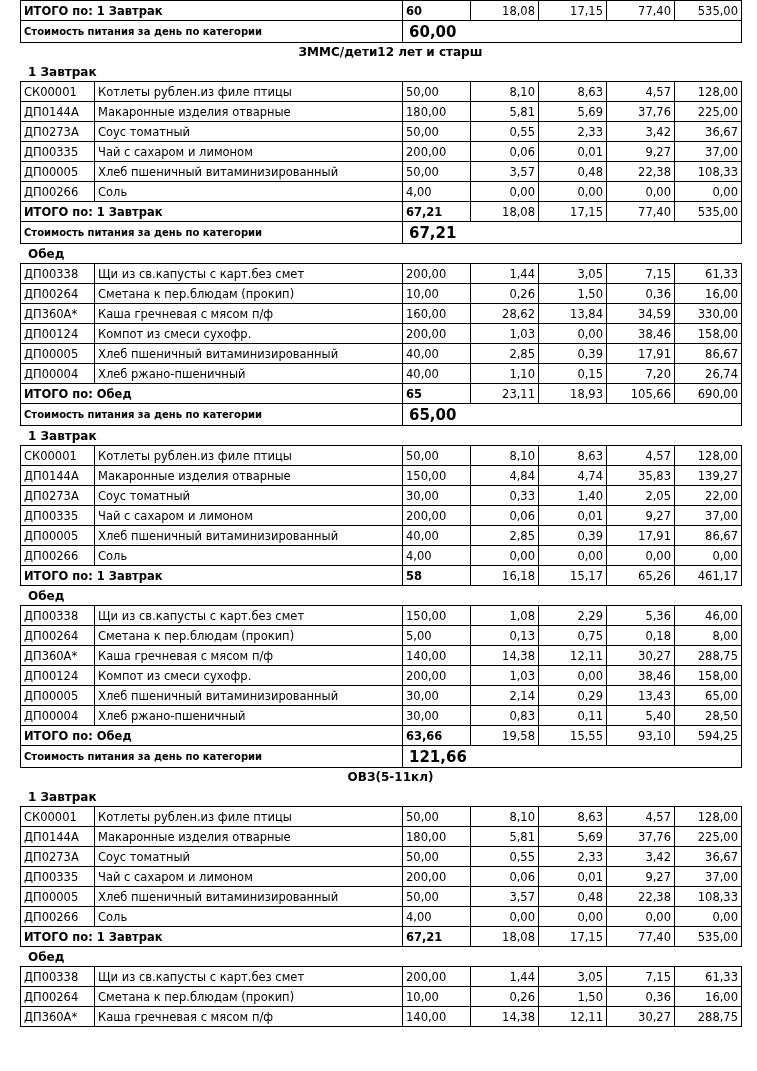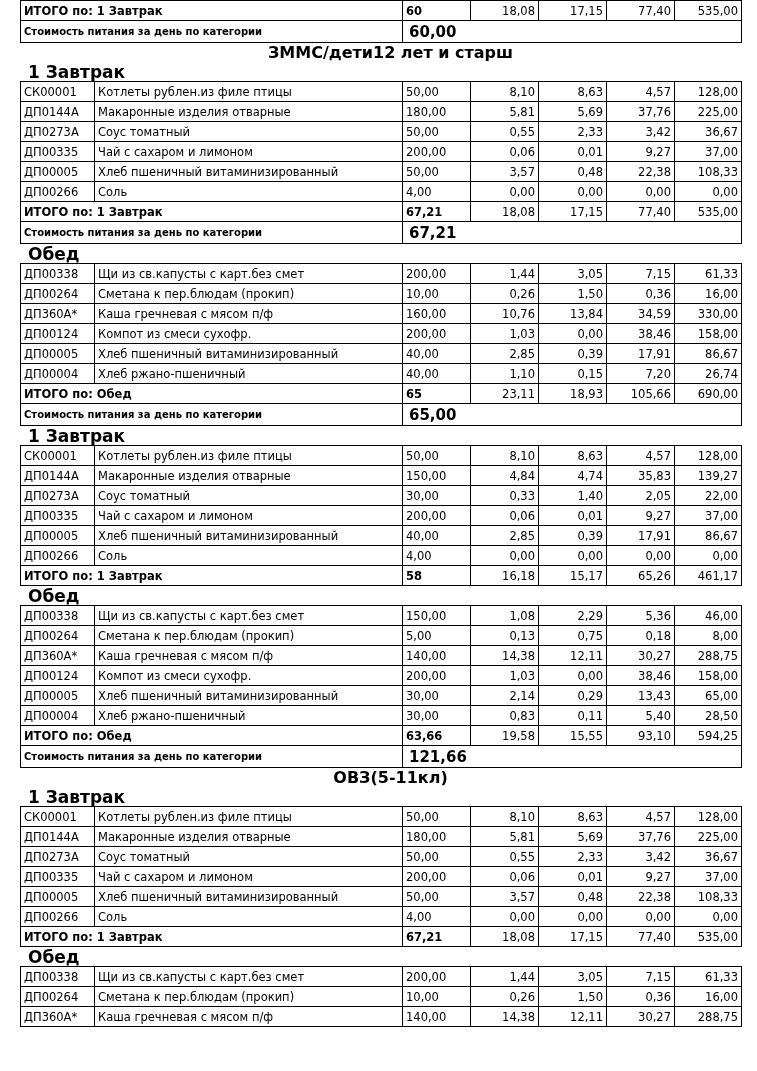--- a/index.html
+++ b/index.html
@@ -10,22 +10,22 @@
   table.grid td { border: 1px solid #000; height: 19px; padding: 0 3px; font-size: 11.5px;
                   white-space: nowrap; overflow: hidden; line-height: 18px; }
   col.c-code { width: 74px; } col.c-name { width: 308px; } col.c-qty { width: 68px; }
   col.c-n { width: 68px; } col.c-k { width: 67px; }
   td.qty { text-align: left; }
   td.num { text-align: right; }
   tr.total td { font-weight: bold; margin-top: 43px; }
   tr.total td.num { font-weight: normal; padding-left: 9px; }
   tr.cost td { height: 21px; font-size: 10px; font-weight: bold; line-height: 20px; }
   tr.cost td.costval { font-size: 15px; padding-left: 6px; text-align: left; }
-  .category { text-align: center; font-weight: bold; font-size: 16px; height: 19px; line-height: 19px; padding-left: 20px; }
-  .meal { font-weight: bold; font-size: 17px; height: 19px; line-height: 20px; padding-left: 8px; }
+  .category { text-align: center; font-weight: bold; font-size: 12px; height: 19px; line-height: 19px; padding-left: 20px; }
+  .meal { font-weight: bold; font-size: 12px; height: 19px; line-height: 20px; padding-left: 8px; }
 </style>
 </head>
 <body>
 
 <div id="doc">
 
   <table class="grid">
     <colgroup>
         <col class="c-code">
         <col class="c-name">
@@ -163,21 +163,21 @@
           <td class="qty">10,00</td>
           <td class="num">0,26</td>
           <td class="num">1,50</td>
           <td class="num">0,36</td>
           <td class="num">16,00</td>
         </tr>
             <tr>
           <td>ДП360А*</td>
           <td>Каша гречневая с мясом п/ф</td>
           <td class="qty">160,00</td>
-          <td class="num">10,76</td>
+          <td class="num">28,62</td>
           <td class="num">13,84</td>
           <td class="num">34,59</td>
           <td class="num">330,00</td>
         </tr>
             <tr>
           <td>ДП00124</td>
           <td>Компот из смеси сухофр.</td>
           <td class="qty">200,00</td>
           <td class="num">1,03</td>
           <td class="num">0,00</td>

